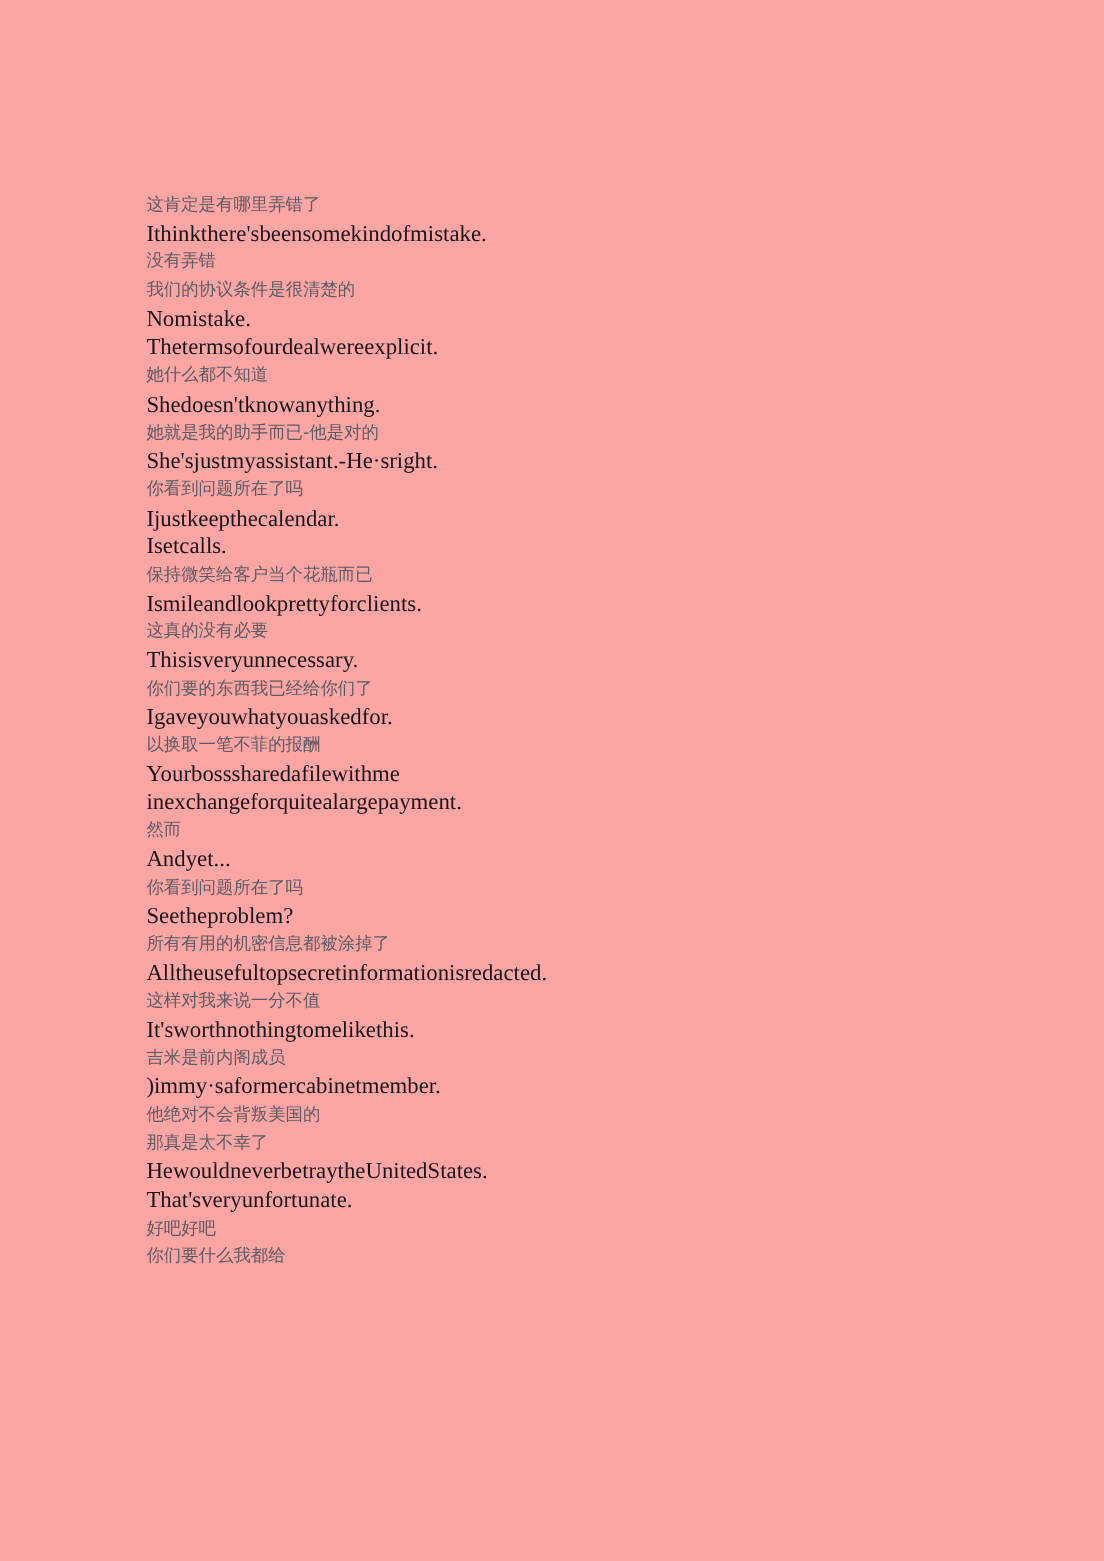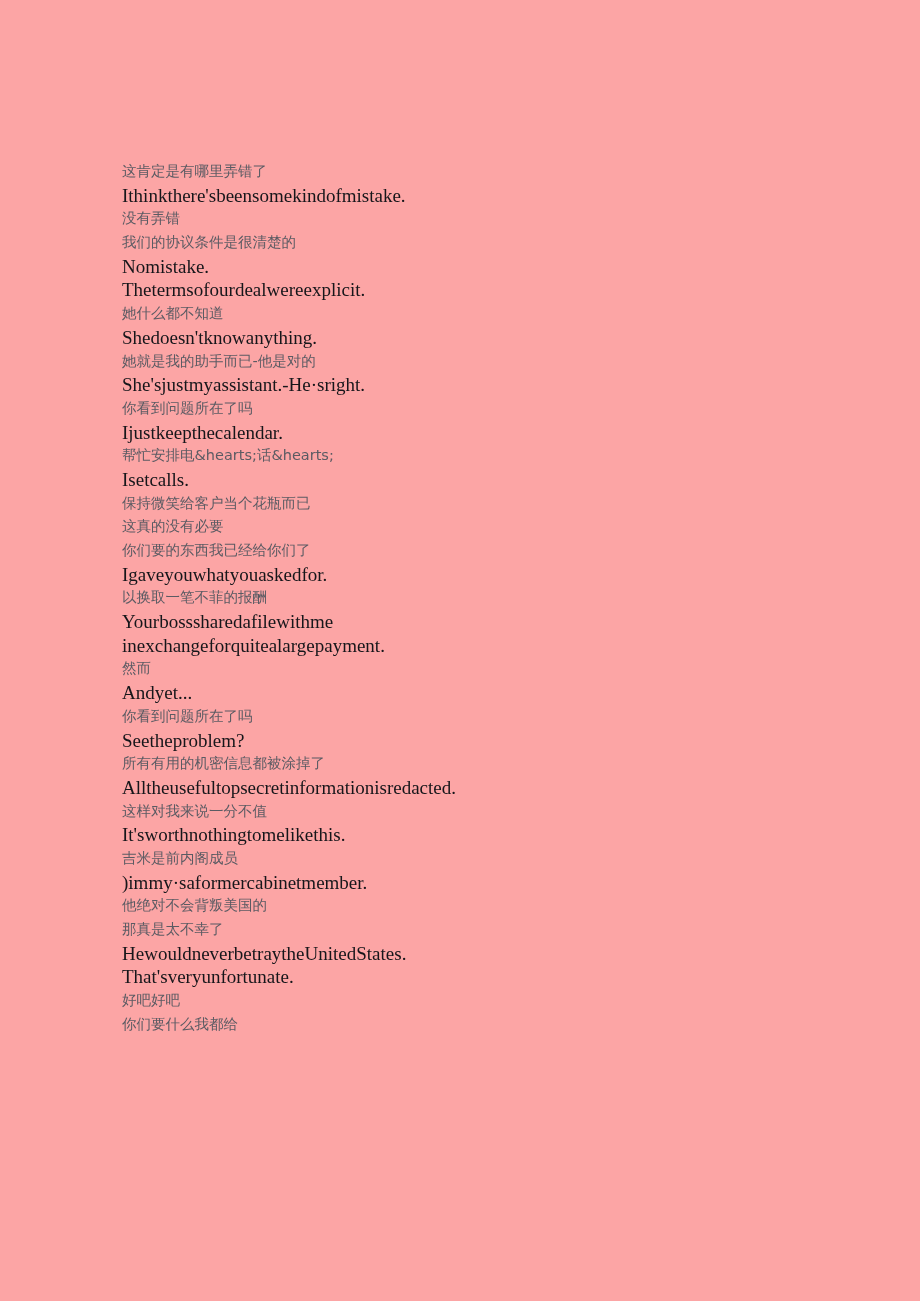--- a/index.html
+++ b/index.html
@@ -62,24 +62,25 @@
       <span class="line zh">没有弄错</span>
       <span class="line zh">我们的协议条件是很清楚的</span>
       <span class="line en">Nomistake.</span>
       <span class="line en">Thetermsofourdealwereexplicit.</span>
       <span class="line zh">她什么都不知道</span>
       <span class="line en">Shedoesn'tknowanything.</span>
       <span class="line zh">她就是我的助手而已-他是对的</span>
       <span class="line en">She'sjustmyassistant.-He·sright.</span>
       <span class="line zh">你看到问题所在了吗</span>
       <span class="line en">Ijustkeepthecalendar.</span>
-      <span class="line zh">帮忙安排电&amp;hearts;话&amp;hearts;</span>
       <span class="line en">Isetcalls.</span>
       <span class="line zh">保持微笑给客户当个花瓶而已</span>
+      <span class="line en">Ismileandlookprettyforclients.</span>
       <span class="line zh">这真的没有必要</span>
+      <span class="line en">Thisisveryunnecessary.</span>
       <span class="line zh">你们要的东西我已经给你们了</span>
       <span class="line en">Igaveyouwhatyouaskedfor.</span>
       <span class="line zh">以换取一笔不菲的报酬</span>
       <span class="line en">Yourbosssharedafilewithme</span>
       <span class="line en">inexchangeforquitealargepayment.</span>
       <span class="line zh">然而</span>
       <span class="line en">Andyet...</span>
       <span class="line zh">你看到问题所在了吗</span>
       <span class="line en">Seetheproblem?</span>
       <span class="line zh">所有有用的机密信息都被涂掉了</span>

